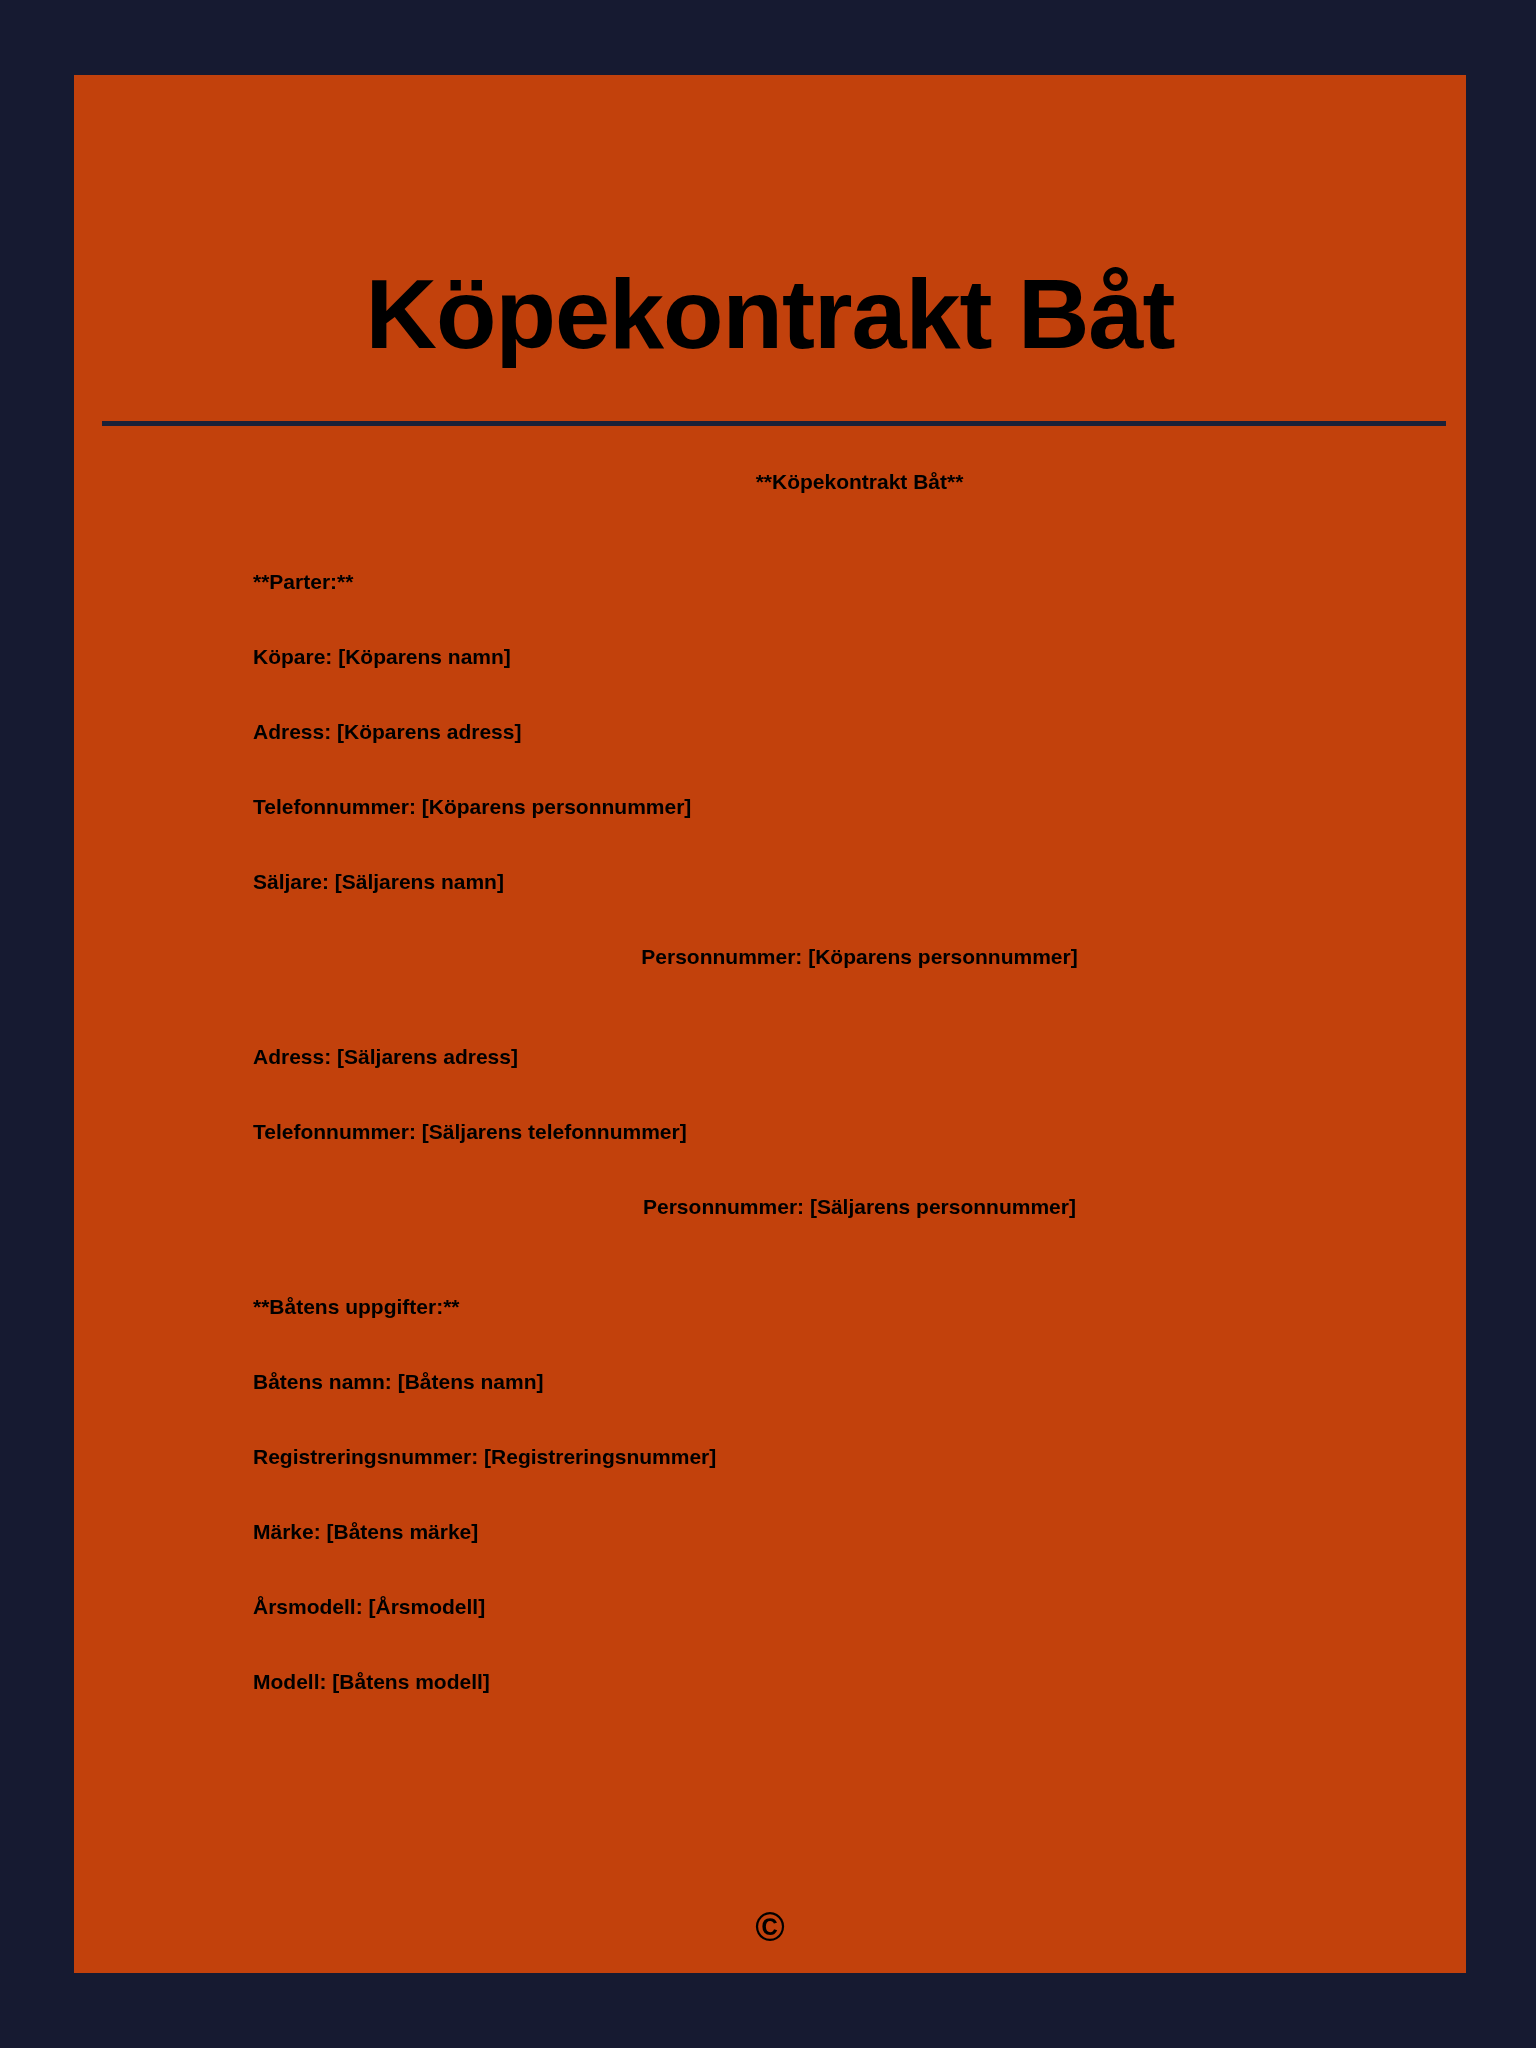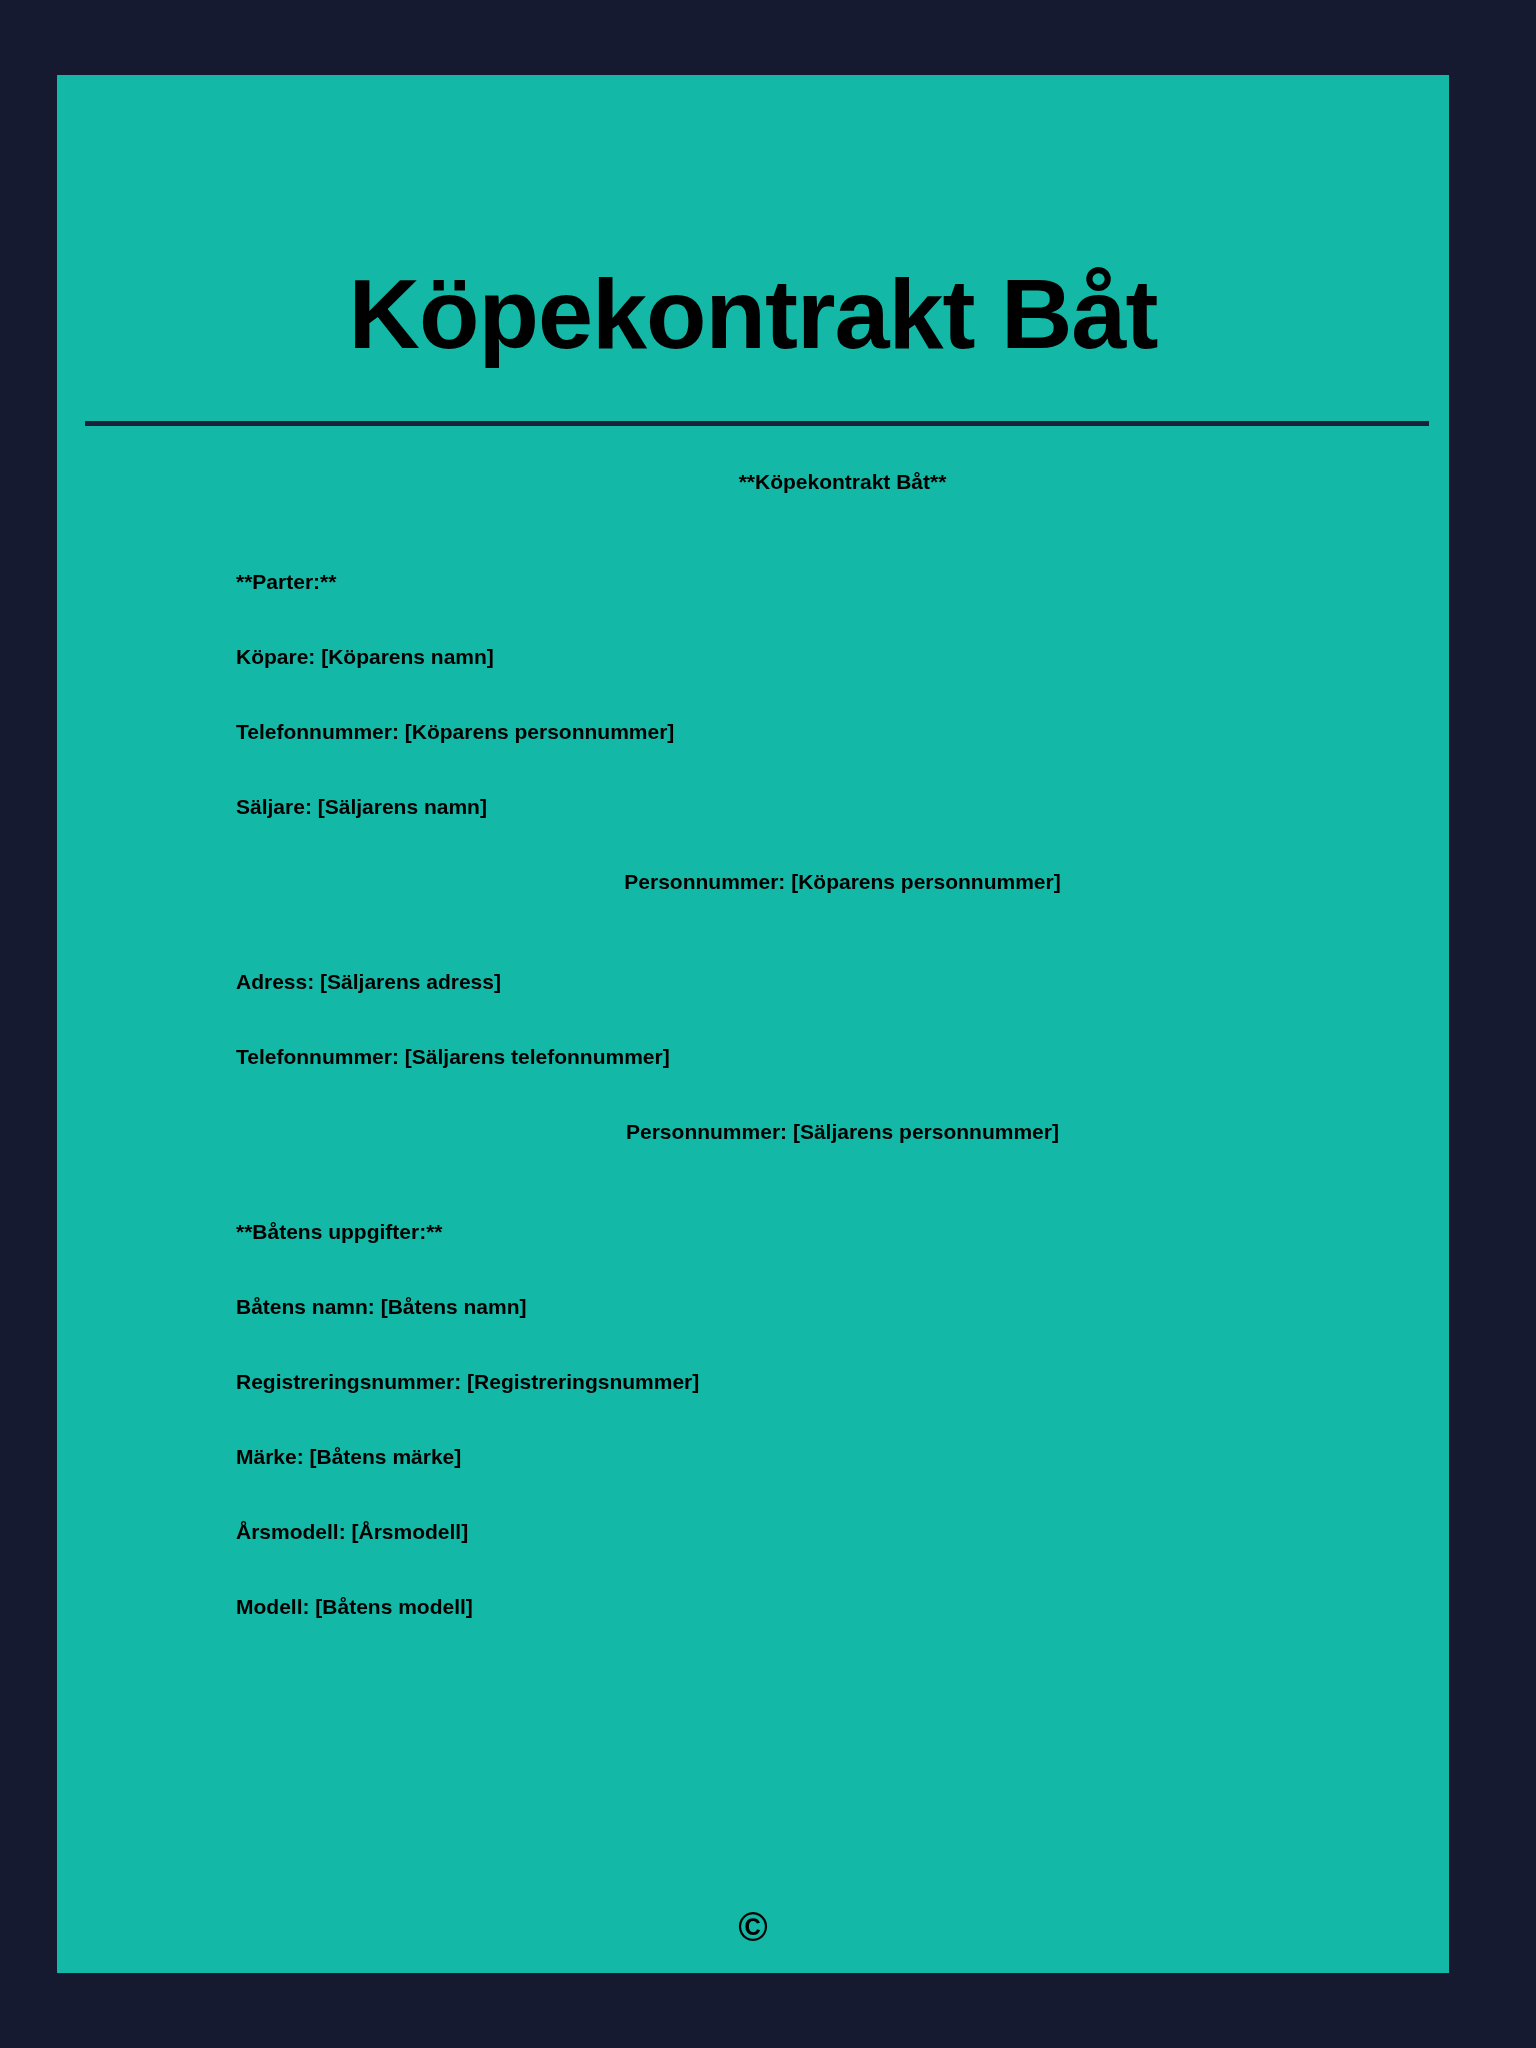--- a/index.html
+++ b/index.html
@@ -9,25 +9,25 @@
   body {
     width: 1536px;
     height: 2048px;
     background: #161a31;
     position: relative;
     overflow: hidden;
     font-family: "Liberation Sans", "DejaVu Sans", sans-serif;
   }
   .page {
     position: absolute;
-    left: 57px;
+    left: 74px;
     top: 75px;
     width: 1392px;
     height: 1898px;
-    background: #14b8a6;
+    background: #c2410c;
     box-sizing: border-box;
   }
   .doc-title {
     margin: 189px 0 0 0;
     text-align: center;
     font-size: 99px;
     font-weight: bold;
     line-height: 1;
     color: #000000;
     white-space: nowrap;
@@ -73,20 +73,21 @@
 <div class="page">
 
   <h1 class="doc-title">Köpekontrakt Båt</h1>
 
   <div class="title-divider"></div>
 
   <div class="content">
     <div class="line gap-after">**Köpekontrakt Båt**</div>
     <div class="line">**Parter:**</div>
     <div class="line">Köpare: [Köparens namn]</div>
+    <div class="line">Adress: [Köparens adress]</div>
     <div class="line">Telefonnummer: [Köparens personnummer]</div>
     <div class="line">Säljare: [Säljarens namn]</div>
     <div class="line gap-after">Personnummer: [Köparens personnummer]</div>
     <div class="line">Adress: [Säljarens adress]</div>
     <div class="line">Telefonnummer: [Säljarens telefonnummer]</div>
     <div class="line gap-after">Personnummer: [Säljarens personnummer]</div>
     <div class="line">**Båtens uppgifter:**</div>
     <div class="line">Båtens namn: [Båtens namn]</div>
     <div class="line">Registreringsnummer: [Registreringsnummer]</div>
     <div class="line">Märke: [Båtens märke]</div>

